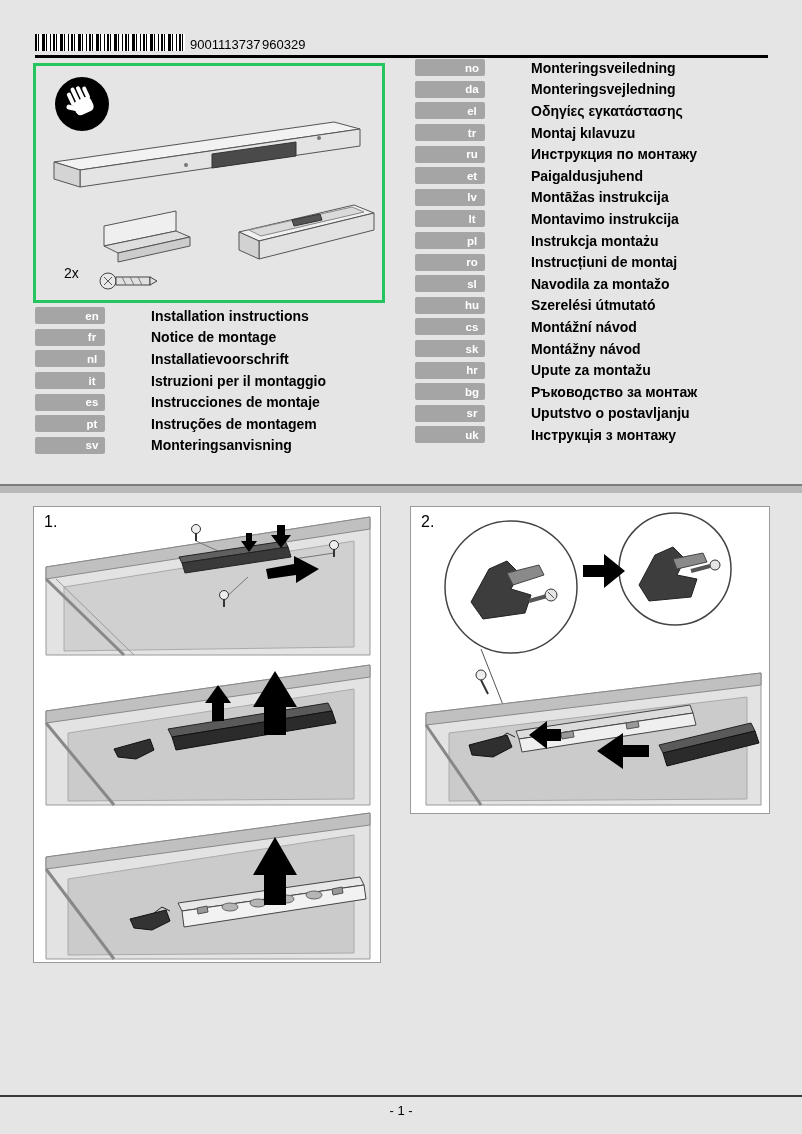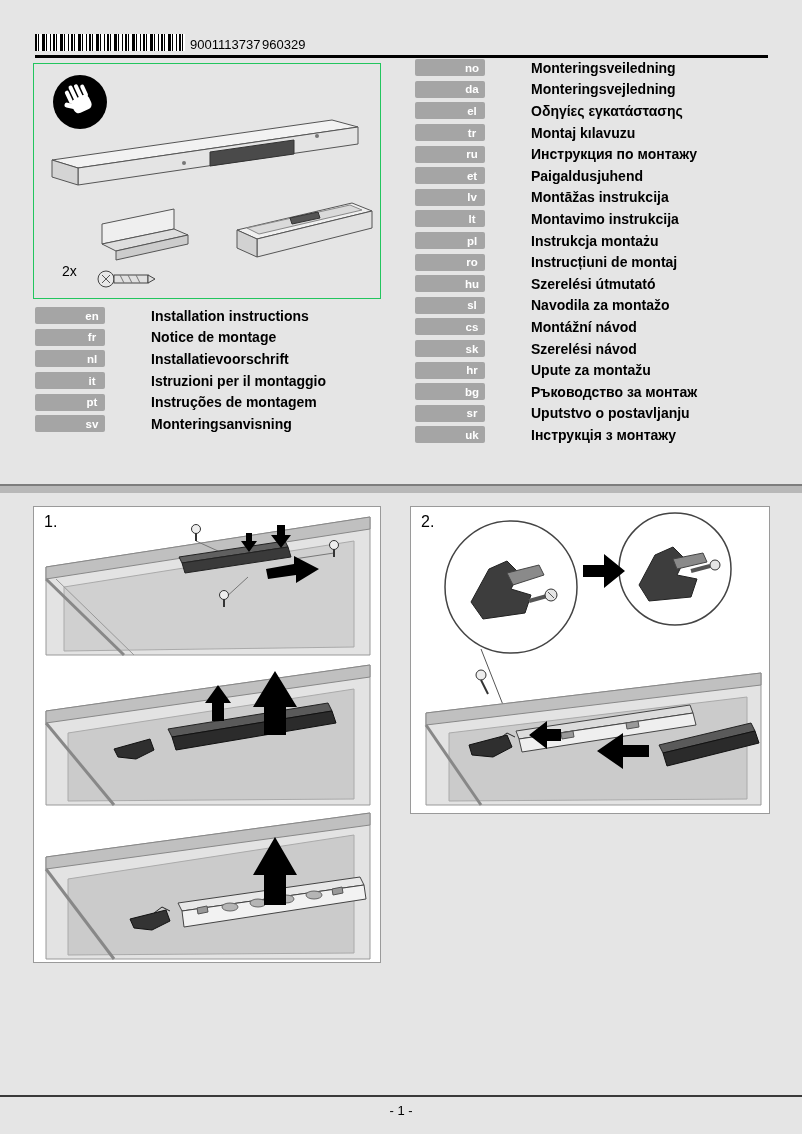--- a/index.html
+++ b/index.html
@@ -11,21 +11,21 @@
     position:absolute; left:35px; top:34px; width:150px; height:17px;
     background:repeating-linear-gradient(90deg,
       #000 0 2px,#fff 2px 3px,#000 3px 4px,#fff 4px 7px,
       #000 7px 10px,#fff 10px 11px,#000 11px 12px,#fff 12px 15px,#000 15px 16px,#fff 16px 18px);
   }
   .barcode-num { position:absolute; top:37px; font-size:13px; }
   .bn1 { left:190px; }
   .bn2 { left:262px; }
   .rule-top { position:absolute; left:35px; top:55px; width:733px; height:3px; background:#000; }
 
-  .parts-box { position:absolute; left:33px; top:63px; width:346px; height:234px; border:1px solid #22c55e; }
+  .parts-box { position:absolute; left:33px; top:63px; width:346px; height:234px; border:3px solid #22c55e; }
   .parts-box svg { position:absolute; left:0; top:0; }
   .qty { position:absolute; left:28px; top:199px; font-size:14px; }
 
   .lang-list { position:absolute; }
   #langs-left  { left:35px;  top:305px; }
   #langs-right { left:415px; top:57px; }
   .lang-row { display:flex; align-items:center; height:21.6px; }
   .lang-badge {
     width:26px; min-width:26px; height:17px; background:#a5a5a5; color:#fff;
     font-size:11.5px; font-weight:bold; display:flex; align-items:center;
@@ -113,20 +113,24 @@
       </div>
       <div class="lang-row">
         <span class="lang-badge">nl</span>
         <span class="lang-label">Installatievoorschrift</span>
       </div>
       <div class="lang-row">
         <span class="lang-badge">it</span>
         <span class="lang-label">Istruzioni per il montaggio</span>
       </div>
       <div class="lang-row">
+        <span class="lang-badge">es</span>
+        <span class="lang-label">Instrucciones de montaje</span>
+      </div>
+      <div class="lang-row">
         <span class="lang-badge">pt</span>
         <span class="lang-label">Instruções de montagem</span>
       </div>
       <div class="lang-row">
         <span class="lang-badge">sv</span>
         <span class="lang-label">Monteringsanvisning</span>
       </div>
     </div>
   <div class="lang-list" id="langs-right">
       <div class="lang-row">
@@ -163,34 +167,34 @@
       </div>
       <div class="lang-row">
         <span class="lang-badge">pl</span>
         <span class="lang-label">Instrukcja montażu</span>
       </div>
       <div class="lang-row">
         <span class="lang-badge">ro</span>
         <span class="lang-label">Instrucțiuni de montaj</span>
       </div>
       <div class="lang-row">
+        <span class="lang-badge">sl</span>
+        <span class="lang-label">Navodila za montažo</span>
+      </div>
+      <div class="lang-row">
         <span class="lang-badge">hu</span>
         <span class="lang-label">Szerelési útmutató</span>
       </div>
       <div class="lang-row">
-        <span class="lang-badge">sl</span>
-        <span class="lang-label">Navodila za montažo</span>
-      </div>
-      <div class="lang-row">
         <span class="lang-badge">cs</span>
         <span class="lang-label">Montážní návod</span>
       </div>
       <div class="lang-row">
         <span class="lang-badge">sk</span>
-        <span class="lang-label">Szerelési návod</span>
+        <span class="lang-label">Montážny návod</span>
       </div>
       <div class="lang-row">
         <span class="lang-badge">hr</span>
         <span class="lang-label">Upute za montažu</span>
       </div>
       <div class="lang-row">
         <span class="lang-badge">bg</span>
         <span class="lang-label">Ръководство за монтаж</span>
       </div>
       <div class="lang-row">

